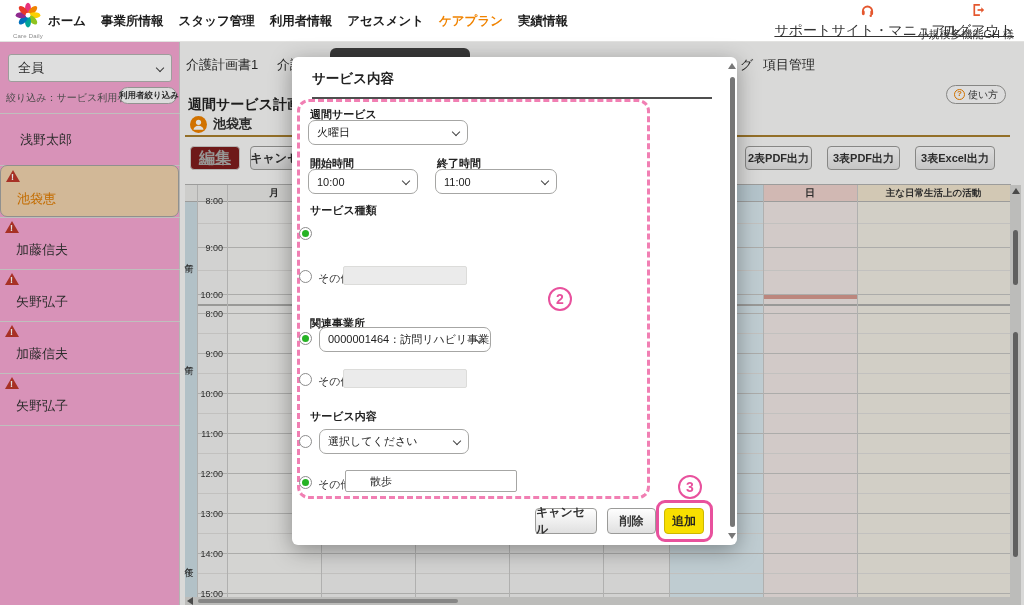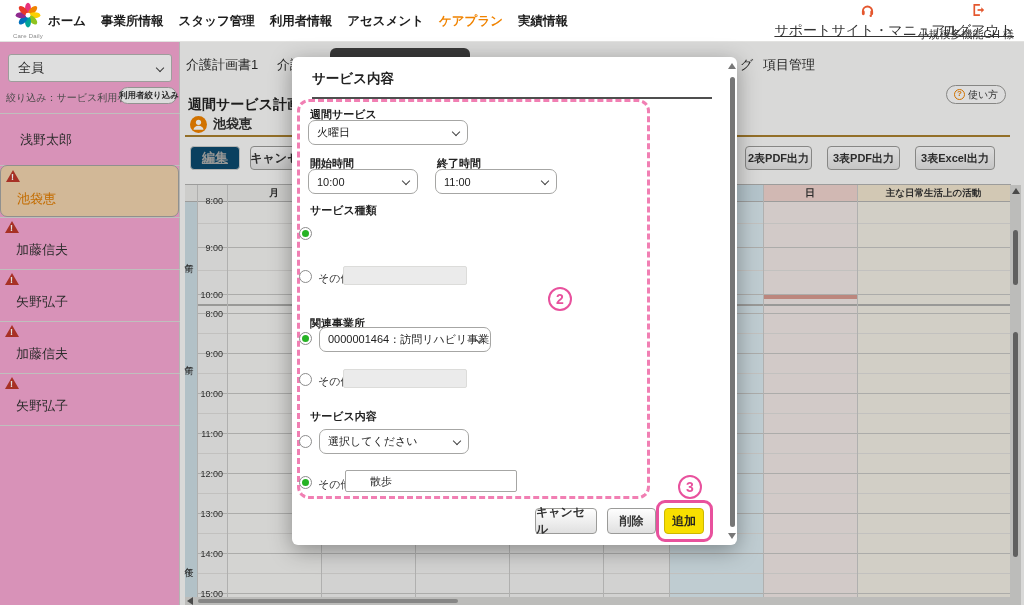--- a/index.html
+++ b/index.html
@@ -35,21 +35,21 @@
   
   .content { position:absolute; left:180px; top:42px; width:844px; height:563px; background:#fafaf8; }
   .tab { position:absolute; top:14px; font-size:13px; color:#2a2a2a; cursor:pointer; white-space:nowrap; }
   .active-tab { position:absolute; left:150px; top:6px; width:140px; height:28px; background:#414141; border-radius:6px 6px 0 0; cursor:pointer; }
   .help-btn { position:absolute; left:766px; top:43px; width:60px; height:19px; border:1px solid #9a9a98; border-radius:10px; background:#fdfdfd; display:flex; align-items:center; justify-content:center; gap:3px; font-size:10px; color:#333; cursor:pointer; }
   .qicon { width:11px; height:11px; border:1.5px solid #f08300; border-radius:50%; color:#f08300; font-size:8px; font-weight:bold; line-height:8px; text-align:center; }
   .page-title { position:absolute; left:8px; top:54px; font-size:14px; font-weight:bold; color:#222; white-space:nowrap; }
   .patient { position:absolute; left:10px; top:73px; display:flex; align-items:center; gap:6px; }
   .patient-name { font-size:13px; font-weight:bold; color:#333; }
   .title-div { position:absolute; left:5px; top:93px; width:825px; height:2px; background:#a9802e; }
-  .dbtn { position:absolute; background:#0c4a6e; border:1px solid #cfcfcd; border-radius:4px; color:#aeaeac; font-size:13px; font-weight:bold; display:flex; align-items:center; justify-content:center;text-decoration:underline; }
+  .dbtn { position:absolute; background:#7f1d1d; border:1px solid #cfcfcd; border-radius:4px; color:#aeaeac; font-size:16px; font-weight:bold; display:flex; align-items:center; justify-content:center;text-decoration:underline; }
   .gbtn { background:linear-gradient(#fefefe,#e3e3e3); border:1px solid #9b9b99; border-radius:4px; color:#333; font-weight:bold; display:flex; align-items:center; justify-content:center; cursor:pointer; white-space:nowrap; }
 
   
   .hcell { position:absolute; top:143px; height:16px; font-size:10px; font-weight:bold; color:#333; display:flex; align-items:center; justify-content:center; }
   .colbg { position:absolute; top:159px; height:438px; }
   .vline { position:absolute; top:143px; height:454px; width:1px; background:#cbcbc9; }
   .hl { position:absolute; height:1px; background:#c6c6c4; }
   .hll { position:absolute; height:1px; background:#dfdedc; }
   .tlabel { position:absolute; width:26px; text-align:right; font-size:9px; color:#333; }
   .gutter-label { position:absolute; left:2px; writing-mode:vertical-rl; font-size:9px; color:#333; letter-spacing:1px; }

